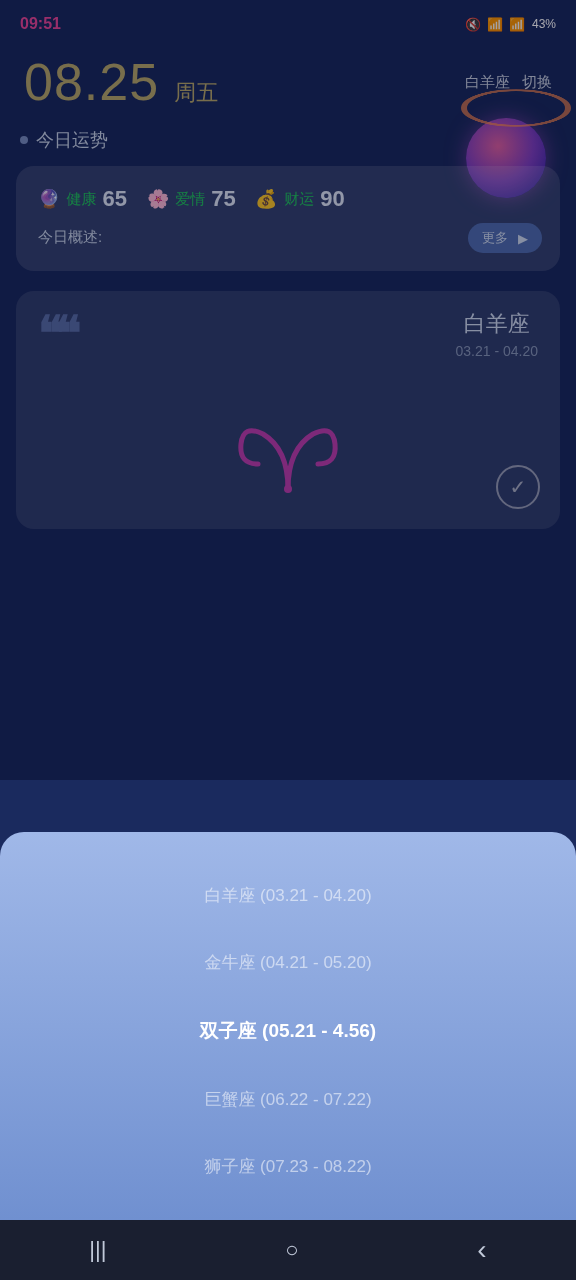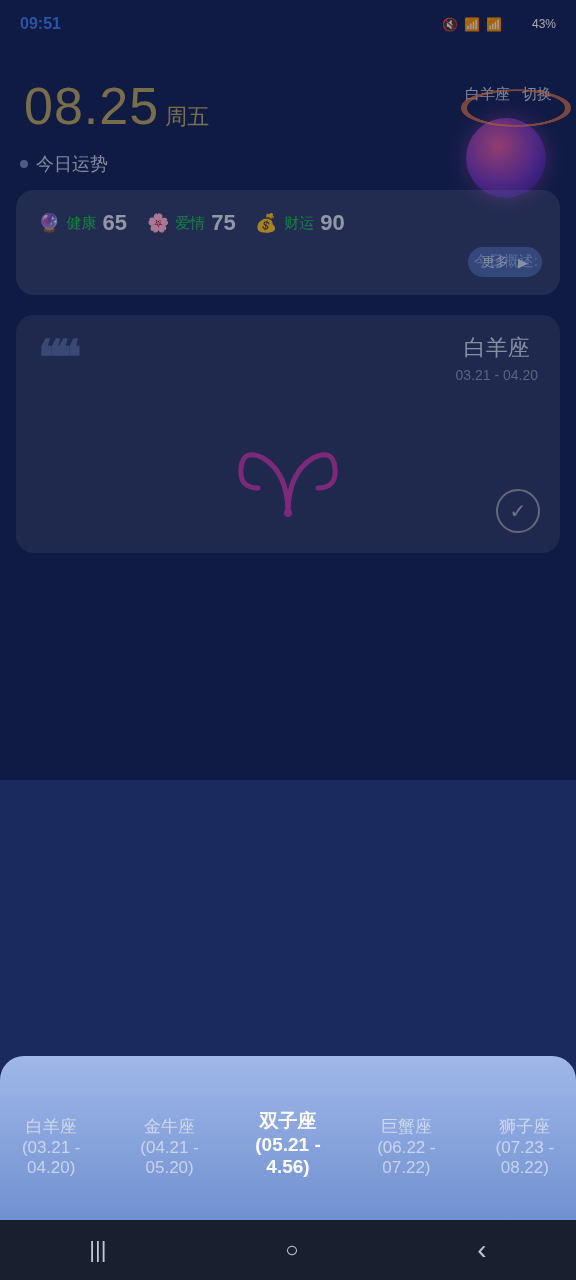--- a/index.html
+++ b/index.html
@@ -17,46 +17,44 @@
     .status-bar {
       display: flex;
       justify-content: space-between;
       align-items: center;
       padding: 10px 20px 6px 20px;
       height: 44px;
     }
     .status-time {
       font-size: 16px;
       font-weight: 600;
-      color: #3b82f6;
+      color: #ec4899;
     }
     .status-icons {
       display: flex;
       align-items: center;
       gap: 6px;
       font-size: 13px;
       color: #fff;
     }
     .status-icons .battery {
       font-size: 12px;
-      margin-left: 23px;
     }
 
     
     .header {
       display: flex;
       justify-content: space-between;
       align-items: center;
       padding: 8px 24px 16px 24px;
     }
     .header-date {
       display: flex;
       align-items: baseline;
-      gap: 6px;
-      margin-top: 24px;
+      gap: 15px;
     }
     .header-date .date-num {
       font-size: 52px;
       font-weight: 300;
       color: #b8a96a;
       letter-spacing: 1px;
     }
     .header-date .date-day {
       font-size: 22px;
       color: #b8a96a;
@@ -73,21 +71,20 @@
     }
     .header-switch {
       font-size: 15px;
       color: #c8d0e0;
       text-align: right;
     }
 
     
     .main-content {
       padding: 0 16px;
-      text-align: right;
     }
 
     
     .section-title {
       display: flex;
       align-items: center;
       gap: 8px;
       margin-bottom: 14px;
       padding-left: 4px;
     }
@@ -249,23 +246,23 @@
       bottom: 60px;
       left: 0;
       right: 0;
       background: linear-gradient(180deg, #a0b8e8 0%, #7090d0 100%);
       border-radius: 24px 24px 0 0;
       padding: 30px 0 20px;
       z-index: 10;
     }
     .picker-list {
       display: flex;
-      flex-direction: row;
+      flex-direction: column;
       align-items: flex-end;
-      gap: 16px;
+      gap: 0;
     }
     .picker-item {
       width: 100%;
       text-align: center;
       padding: 22px 0;
       font-size: 17px;
       color: rgba(255,255,255,0.55);
       cursor: pointer;
       transition: all 0.2s;
     }

